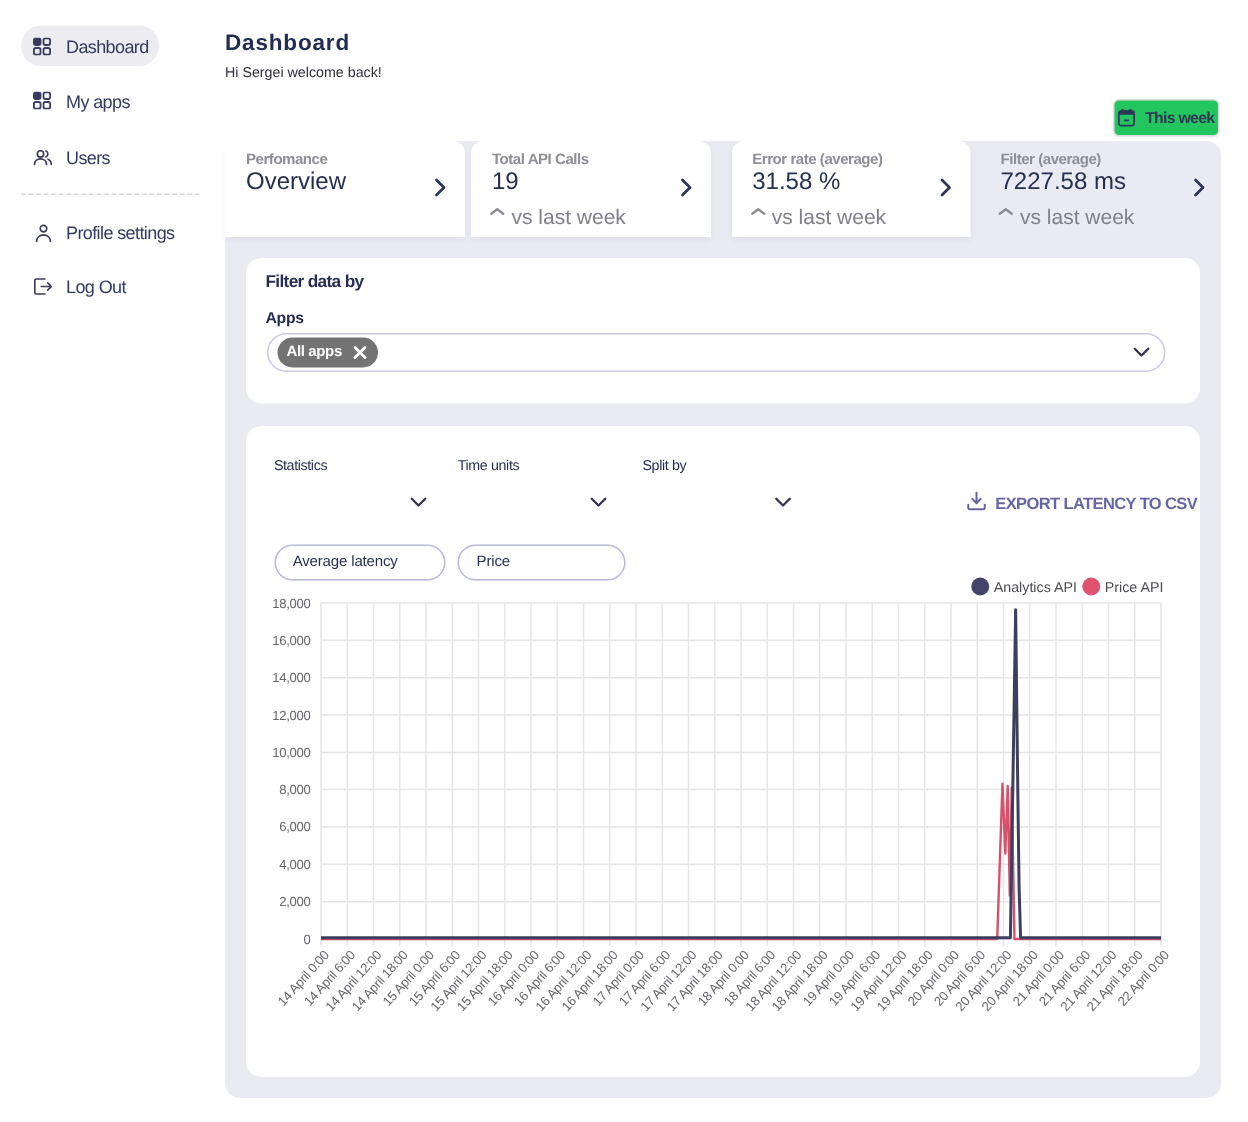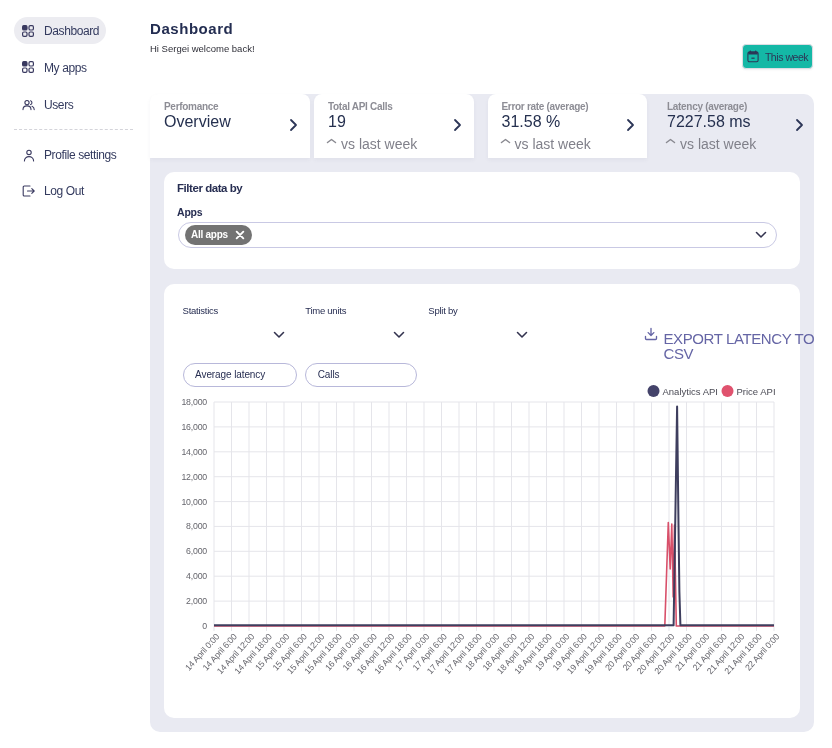--- a/index.html
+++ b/index.html
@@ -3,36 +3,36 @@
 <style>
 * { margin:0; padding:0; box-sizing:border-box; }
 html,body { width:832px; height:748px; background:#fff; font-family:"Liberation Sans",sans-serif; overflow:hidden; }
 #page { position:relative; width:832px; height:748px; }
 .ic { position:absolute; }
 .nav { position:absolute; left:44px; font-size:12px; letter-spacing:-0.4px; line-height:1; color:#333a5e; }
 .pill { position:absolute; left:14px; top:17px; width:92px; height:27px; border-radius:13.5px; background:#ececf1; }
 .dash { position:absolute; left:14px; top:129px; width:119px; border-top:1px dashed #d4d4da; }
 h1 { position:absolute; left:150px; top:20.6px; font-size:15px; line-height:1; letter-spacing:0.55px; color:#232d51; font-weight:bold; }
 .sub { position:absolute; left:150px; top:43.9px; font-size:9.5px; line-height:1; color:#2f2f38; }
-.weekbtn { position:absolute; left:742px; top:44px; width:71px; height:25px; background:#14b8a6; border:1px solid #dcdde3; border-radius:4px; box-shadow:0 1px 2px rgba(50,50,90,.08); display:flex; align-items:center; justify-content:center; font-size:10.5px; letter-spacing:-0.45px; font-weight:normal; color:#2c3657; white-space:nowrap; }
+.weekbtn { position:absolute; left:742px; top:66px; width:71px; height:25px; background:#22c55e; border:1px solid #dcdde3; border-radius:4px; box-shadow:0 1px 2px rgba(50,50,90,.08); display:flex; align-items:center; justify-content:center; font-size:10.5px; letter-spacing:-0.45px; font-weight:bold; color:#2c3657; white-space:nowrap; }
 .container { position:absolute; left:150px; top:94px; width:664px; height:638px; background:#e9eaf2; border-radius:10px; }
 .card { position:absolute; top:94px; width:159.5px; height:64px; border-radius:8px 8px 0 0; }
 .card.white { background:#fff; box-shadow:0 2px 4px rgba(50,50,90,.05); }
 .clabel { position:absolute; left:14px; top:7.7px; font-size:10px; line-height:1; letter-spacing:-0.3px; font-weight:bold; color:#8d8d95; }
 .cvalue { position:absolute; left:14px; top:20px; font-size:16px; line-height:1; font-weight:normal; color:#25304f; }
 .vs { position:absolute; left:27px; top:42.5px; font-size:14px; line-height:1; color:#80808a; }
 .fcard { position:absolute; left:164px; top:172px; width:636px; height:97px; background:#fff; border-radius:10px; }
 .scard { position:absolute; left:164px; top:284px; width:636px; height:434px; background:#fff; border-radius:10px; }
 .ftitle { position:absolute; left:177px; top:183px; font-size:11.5px; line-height:1; letter-spacing:-0.45px; font-weight:bold; color:#272e52; }
 .flabel { position:absolute; font-size:10.5px; line-height:1; letter-spacing:-0.2px; font-weight:bold; color:#272e52; }
 .slabel { position:absolute; top:306px; font-size:9.5px; line-height:1; letter-spacing:-0.25px; font-weight:normal; color:#272e52; }
 .select { position:absolute; left:177.5px; top:221.8px; width:599px; height:26px; border:1px solid #c9c9e4; border-radius:13px; background:#fff; display:flex; align-items:center; padding-left:6.5px; }
 .chip { height:20px; border-radius:10px; background:#737373; color:#fff; font-size:10px; letter-spacing:-0.25px; font-weight:bold; display:flex; align-items:center; padding:0 7px 0 6px; }
 .dd { position:absolute; top:322.5px; height:24px; border:1px solid #b8b8da; border-radius:12px; background:#fff; font-size:10px; color:#272e52; display:flex; align-items:center; padding-left:11.5px; letter-spacing:-0.1px;margin-top:40px; }
-.export { position:absolute; left:663.5px; top:330.5px; font-size:15px; line-height:1; font-weight:normal; color:#6565a5; letter-spacing:-0.4px; }
+.export { position:absolute; left:663.5px; top:330.5px; font-size:11px; line-height:1; font-weight:bold; color:#6565a5; letter-spacing:-0.4px; }
 #chart { position:absolute; left:0; top:0; }
 </style></head>
 <body>
 <div id="page">
 <div class="pill"></div>
 <svg class="ic" style="left:22px;top:25px" width="12" height="12" viewBox="0 0 12 12">
 <rect x="0.6" y="0.6" width="4.4" height="4.4" rx="1.3" fill="#3a3a60" stroke="#3a3a60" stroke-width="1.2"></rect>
 <rect x="7" y="0.6" width="4.4" height="4.4" rx="1.3" fill="none" stroke="#3a3a60" stroke-width="1.2"></rect>
 <rect x="0.6" y="7" width="4.4" height="4.4" rx="1.3" fill="none" stroke="#3a3a60" stroke-width="1.2"></rect>
 <rect x="7" y="7" width="4.4" height="4.4" rx="1.3" fill="none" stroke="#3a3a60" stroke-width="1.2"></rect>
@@ -96,21 +96,21 @@
 <div class="cvalue">31.58&nbsp;%</div>
 <svg style="position:absolute;left:12px;top:43.5px" width="11" height="6" viewBox="0 0 11 6">
 <path d="M1.5 4.5 L5.5 1.5 L9.5 4.5" fill="none" stroke="#8a8a91" stroke-width="1.5" stroke-linecap="round" stroke-linejoin="round"></path>
 </svg>
       <div class="vs">vs last week</div>
 <svg style="position:absolute;left:138.5px;top:24px" width="9" height="14" viewBox="0 0 9 14">
 <path d="M2 2 L7 7 L2 12" fill="none" stroke="#2c3657" stroke-width="1.8" stroke-linecap="round" stroke-linejoin="round"></path>
 </svg>
 </div>
     <div class="card" style="left:653px">
-<div class="clabel">Latency (average)</div>
+<div class="clabel">Filter (average)</div>
 <div class="cvalue">7227.58 ms</div>
 <svg style="position:absolute;left:12px;top:43.5px" width="11" height="6" viewBox="0 0 11 6">
 <path d="M1.5 4.5 L5.5 1.5 L9.5 4.5" fill="none" stroke="#8a8a91" stroke-width="1.5" stroke-linecap="round" stroke-linejoin="round"></path>
 </svg>
       <div class="vs">vs last week</div>
 <svg style="position:absolute;left:141.9px;top:24px" width="9" height="14" viewBox="0 0 9 14">
 <path d="M2 2 L7 7 L2 12" fill="none" stroke="#2c3657" stroke-width="1.8" stroke-linecap="round" stroke-linejoin="round"></path>
 </svg>
 </div>
 <div class="fcard"></div>
@@ -125,21 +125,21 @@
 <path d="M1.5 1.5 L6.0 6 L10.5 1.5" fill="none" stroke="#33334f" stroke-width="1.55" stroke-linecap="round" stroke-linejoin="round"></path>
 </svg>
 <div class="scard"></div>
 <div class="slabel" style="left:182.6px">Statistics</div>
 <div class="slabel" style="left:305.2px">Time units</div>
 <div class="slabel" style="left:428.3px">Split by</div>
 <div class="dd" style="left:182.6px;width:114.4px">Average latency</div>
 <svg style="position:absolute;left:273px;top:330.5px" width="12" height="8" viewBox="0 0 12 8">
 <path d="M1.5 1.5 L6.0 6 L10.5 1.5" fill="none" stroke="#33334f" stroke-width="1.55" stroke-linecap="round" stroke-linejoin="round"></path>
 </svg>
-<div class="dd" style="left:305.2px;width:112px">Calls</div>
+<div class="dd" style="left:305.2px;width:112px">Price</div>
 <svg style="position:absolute;left:393px;top:330.5px" width="12" height="8" viewBox="0 0 12 8">
 <path d="M1.5 1.5 L6.0 6 L10.5 1.5" fill="none" stroke="#33334f" stroke-width="1.55" stroke-linecap="round" stroke-linejoin="round"></path>
 </svg>
 <svg style="position:absolute;left:516px;top:330.5px" width="12" height="8" viewBox="0 0 12 8">
 <path d="M1.5 1.5 L6.0 6 L10.5 1.5" fill="none" stroke="#33334f" stroke-width="1.55" stroke-linecap="round" stroke-linejoin="round"></path>
 </svg>
 <svg style="position:absolute;left:644px;top:326.5px" width="14" height="14" viewBox="0 0 14 14">
 <path d="M7 1.5 V8.2 M4.2 5.6 L7 8.5 L9.8 5.6" fill="none" stroke="#6565a5" stroke-width="1.35" stroke-linecap="round" stroke-linejoin="round"></path>
 <path d="M1.5 9.5 V11.5 a1 1 0 0 0 1 1 H11.5 a1 1 0 0 0 1 -1 V9.5" fill="none" stroke="#6565a5" stroke-width="1.35" stroke-linecap="round"></path>
 </svg>

